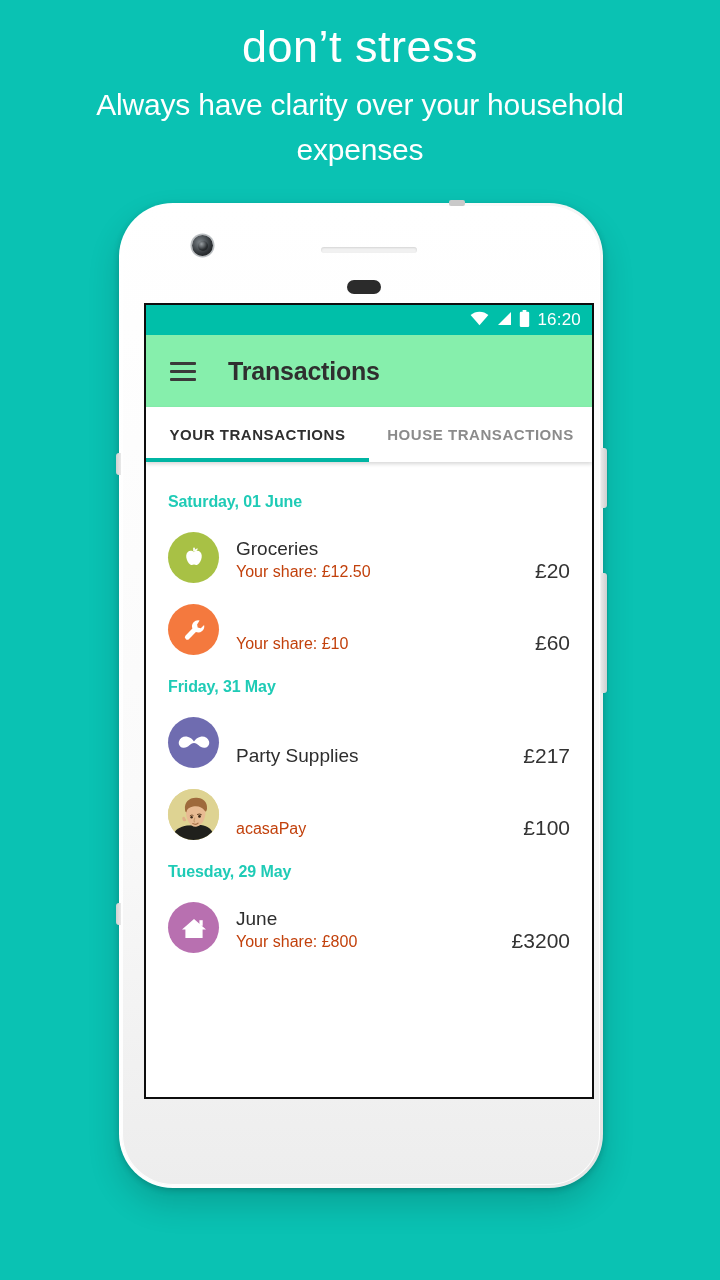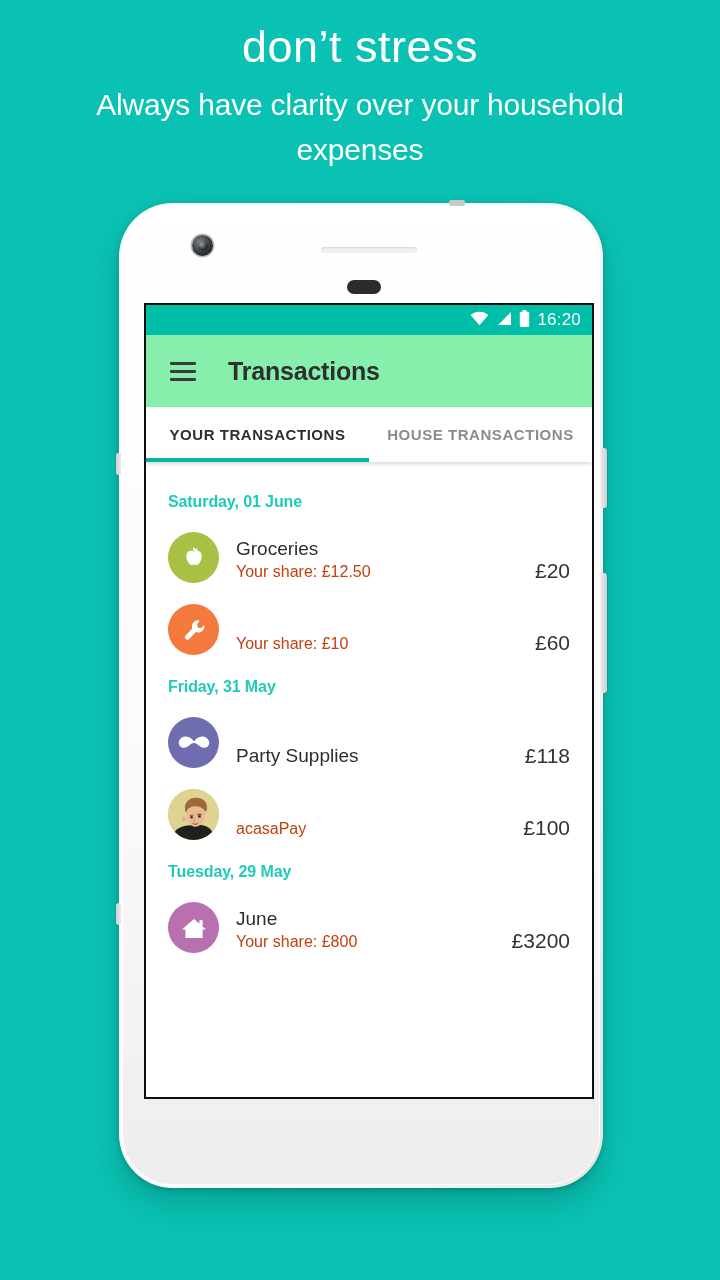--- a/index.html
+++ b/index.html
@@ -386,21 +386,21 @@
 
       <div class="txn">
         <div class="avatar" style="background:#6f6cb0;">
           <svg width="32" height="20" viewBox="0 0 32 20">
             <path d="M16 8.4c-1.3-2.1-3.6-4.2-6.6-4.7C5.6 3 2.1 4.7 1 8.2c-0.8 2.6 0.5 5.4 3 6.3 2.6 1 5.6-0.2 7.4-2.2 1.3-1.5 2.6-2.4 4.6-2.4s3.3 0.9 4.6 2.4c1.8 2 4.8 3.2 7.4 2.2 2.5-0.9 3.8-3.7 3-6.3C29.9 4.7 26.4 3 22.6 3.7 19.6 4.2 17.3 6.3 16 8.4z" fill="#ffffff"></path>
           </svg>
         </div>
         <div class="txn-text">
           <div class="txn-title">Party Supplies</div>
         </div>
-        <div class="txn-amount">£118</div>
+        <div class="txn-amount">£217</div>
       </div>
 
       <div class="txn">
         <div class="avatar" style="background:#ded392;">
           <svg width="51" height="51" viewBox="0 0 51 51">
             <rect width="51" height="51" fill="#ded392"></rect>
             <path d="M6 51 L6 46 C6 41 12 37.5 19 36.5 L33 36 C40 37 45 41 45 46 L45 51 Z" fill="#20201c"></path>
             <path d="M18 24 C18 17 21 12.5 27 12 C33.5 11.5 37 15.5 37.4 22 C37.8 28.5 35 36 29 37.5 C23 39 18.5 32 18 24 Z" fill="#e8bb93"></path>
             <path d="M16.5 28 C14.5 27.2 13.5 29.5 15 31.5 C16 32.8 17.6 32.6 18.2 31.2 Z" fill="#e0b088"></path>
             <path d="M17 20.5 C16.2 13.5 21 8.5 28.5 8.8 C35 9 39.5 12.8 39 19.5 C38.8 22 37.8 23.5 36.5 21.5 C34.5 18.4 30 16.5 25 17.6 C21.5 18.4 19 20 18.6 22.4 C18.3 24.2 17.2 23.2 17 20.5 Z" fill="#9e6a3c"></path>

